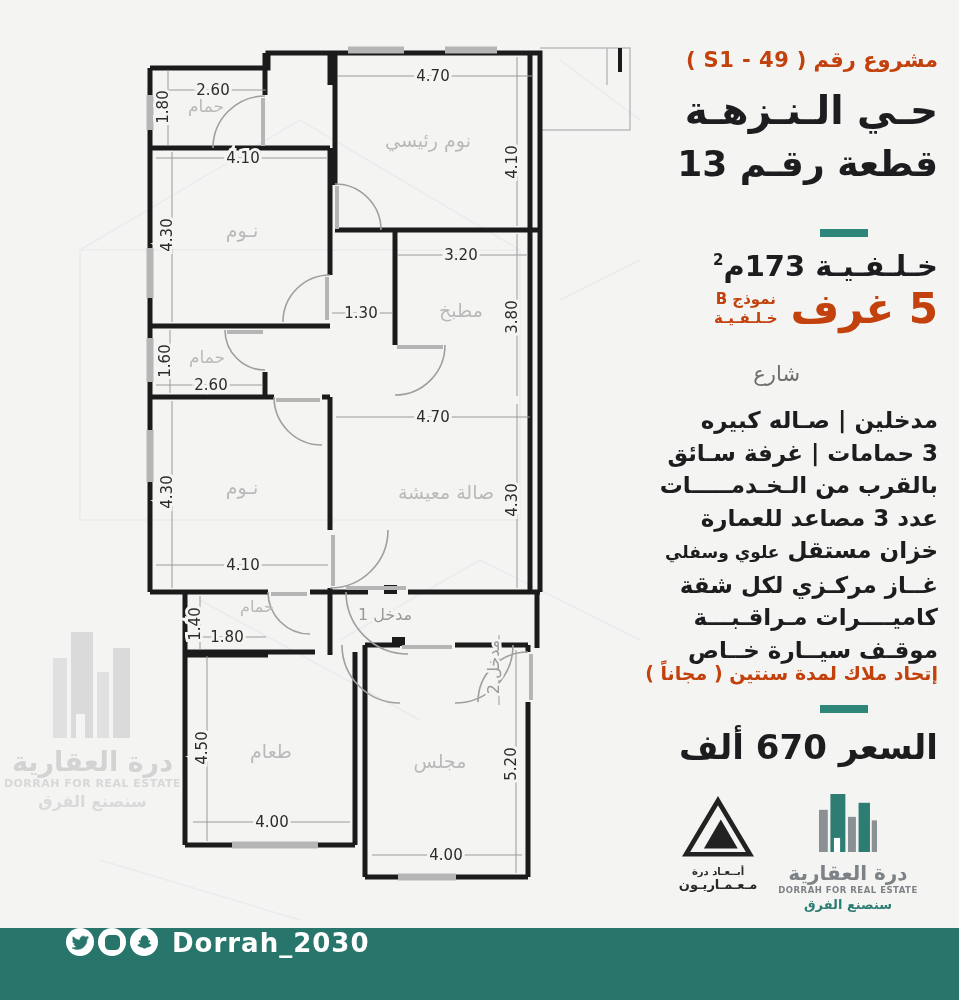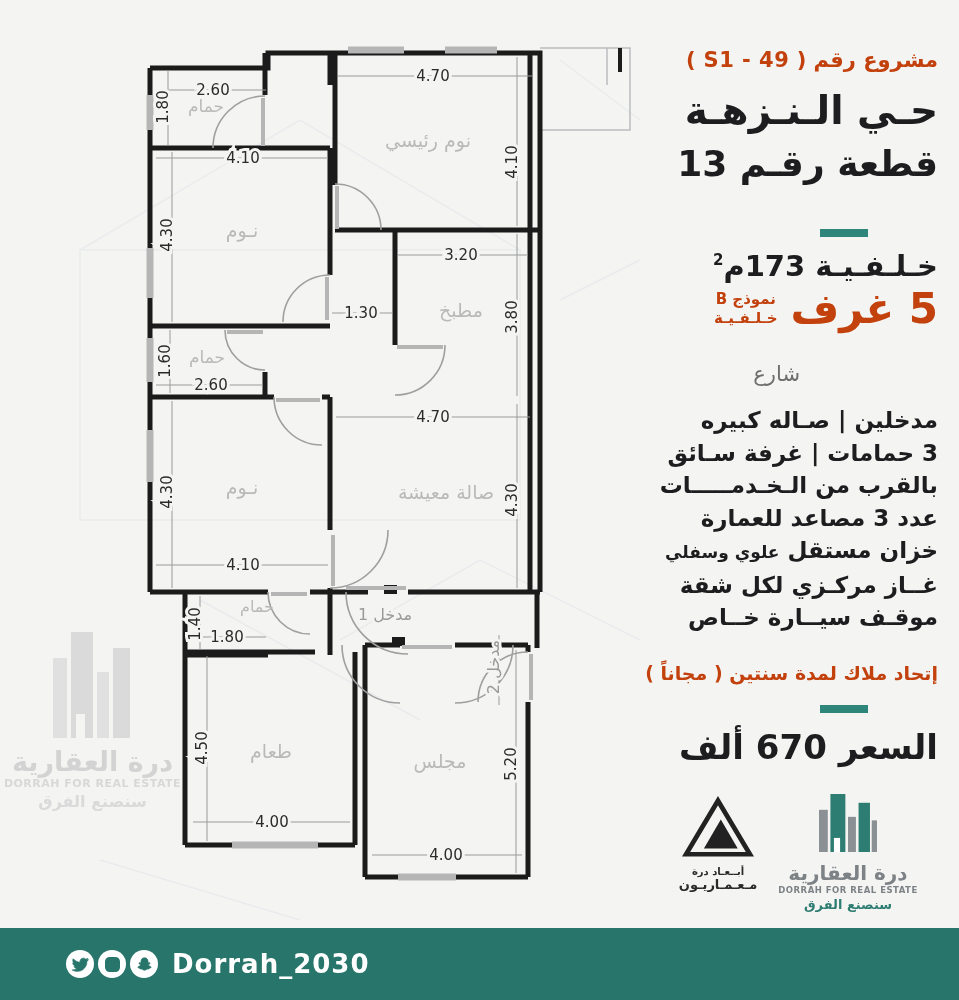--- a/index.html
+++ b/index.html
@@ -27,21 +27,21 @@
   #hoa-note{top:662px;font-size:19px;font-weight:700}
   #price{top:727px;font-size:34px;font-weight:700;color:#1d1d1f;letter-spacing:1px}
   .logo-box{text-align:center}
   #architect-logo{top:796px;right:186px;width:110px}
   #architect-logo .t1{font-size:10px;font-weight:700;color:#2a2a2a;margin-top:4px}
   #architect-logo .t2{font-size:13px;font-weight:700;color:#2a2a2a}
   #dorrah-logo{top:792px;right:36px;width:150px}
   #dorrah-logo .ar{font-size:20px;font-weight:700;color:#7d8286;margin-top:3px}
   #dorrah-logo .en{font-size:8.5px;font-weight:700;color:#7d8286;letter-spacing:.5px}
   #dorrah-logo .slogan{font-size:13px;font-weight:700;color:#2e7d72;margin-top:2px}
-  #footer{left:0;top:928px;width:959px;height:72px;background:#28766b;display:flex;align-items:center}
+  #footer{left:0;top:928px;width:959px;height:72px;background:#28766b;display:flex;align-items:flex-start}
   .soc{width:28px;height:28px;border-radius:50%;background:#fff;display:flex;align-items:center;justify-content:center;margin-right:4px}
   .soc svg{width:17px;height:17px;fill:#28766b;stroke:#28766b}
   #handle{color:#fff;font-size:26px;font-weight:700;letter-spacing:1px;margin-right:8px;margin-left:10px}
   #watermark{left:0;top:628px;width:185px;text-align:center;pointer-events:none}
   #watermark .ar{font-size:27px;font-weight:700;color:#d3d3d3;margin-top:4px}
   #watermark .en{font-size:11px;font-weight:700;color:#d8d8d8;letter-spacing:.5px}
   #watermark .slogan{font-size:16px;font-weight:700;color:#dadada;margin-top:2px}
   svg text{font-family:"DejaVu Sans","Liberation Sans",sans-serif}
   .dim{font-size:15px;fill:#2b2b2b;paint-order:stroke;stroke:#f4f4f3;stroke-width:6px;font-weight:500}
   .room{fill:#b9b9b9}
@@ -198,20 +198,21 @@
 
 <div id="street-label" class="abs rtl">شارع</div>
 
 <div id="features" class="abs">
   <div class="f">مدخلين | صـاله كبيره</div>
   <div class="f">3 حمامات | غرفة سـائق</div>
   <div class="f">بالقرب من الـخـدمـــــات</div>
   <div class="f">عدد 3 مصاعد للعمارة</div>
   <div class="f"><span>خزان مستقل</span> <span class="small">علوي وسفلي</span></div>
   <div class="f">غــاز مركـزي لكل شقة</div>
+  <div class="f">كاميــــرات مـراقـبـــة</div>
   <div class="f">موقـف سيــارة خــاص</div>
 </div>
 
 <div id="hoa-note" class="abs panel-text rtl teal">إتحاد ملاك لمدة سنتين ( مجاناً )</div>
 
 <div id="divider2" class="abs divider"></div>
 
 <div id="price" class="abs panel-text rtl">السعر 670 ألف</div>
 
 <div id="architect-logo" class="abs logo-box">

